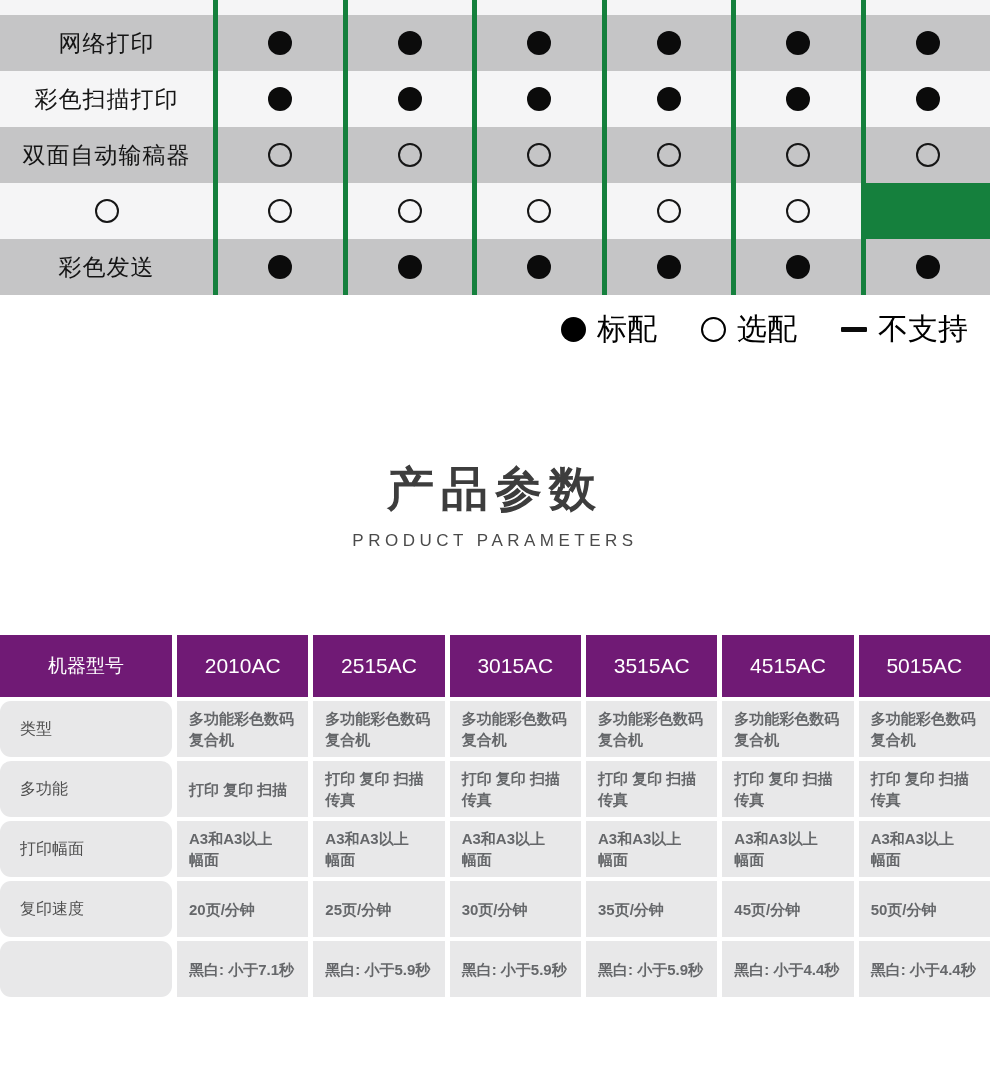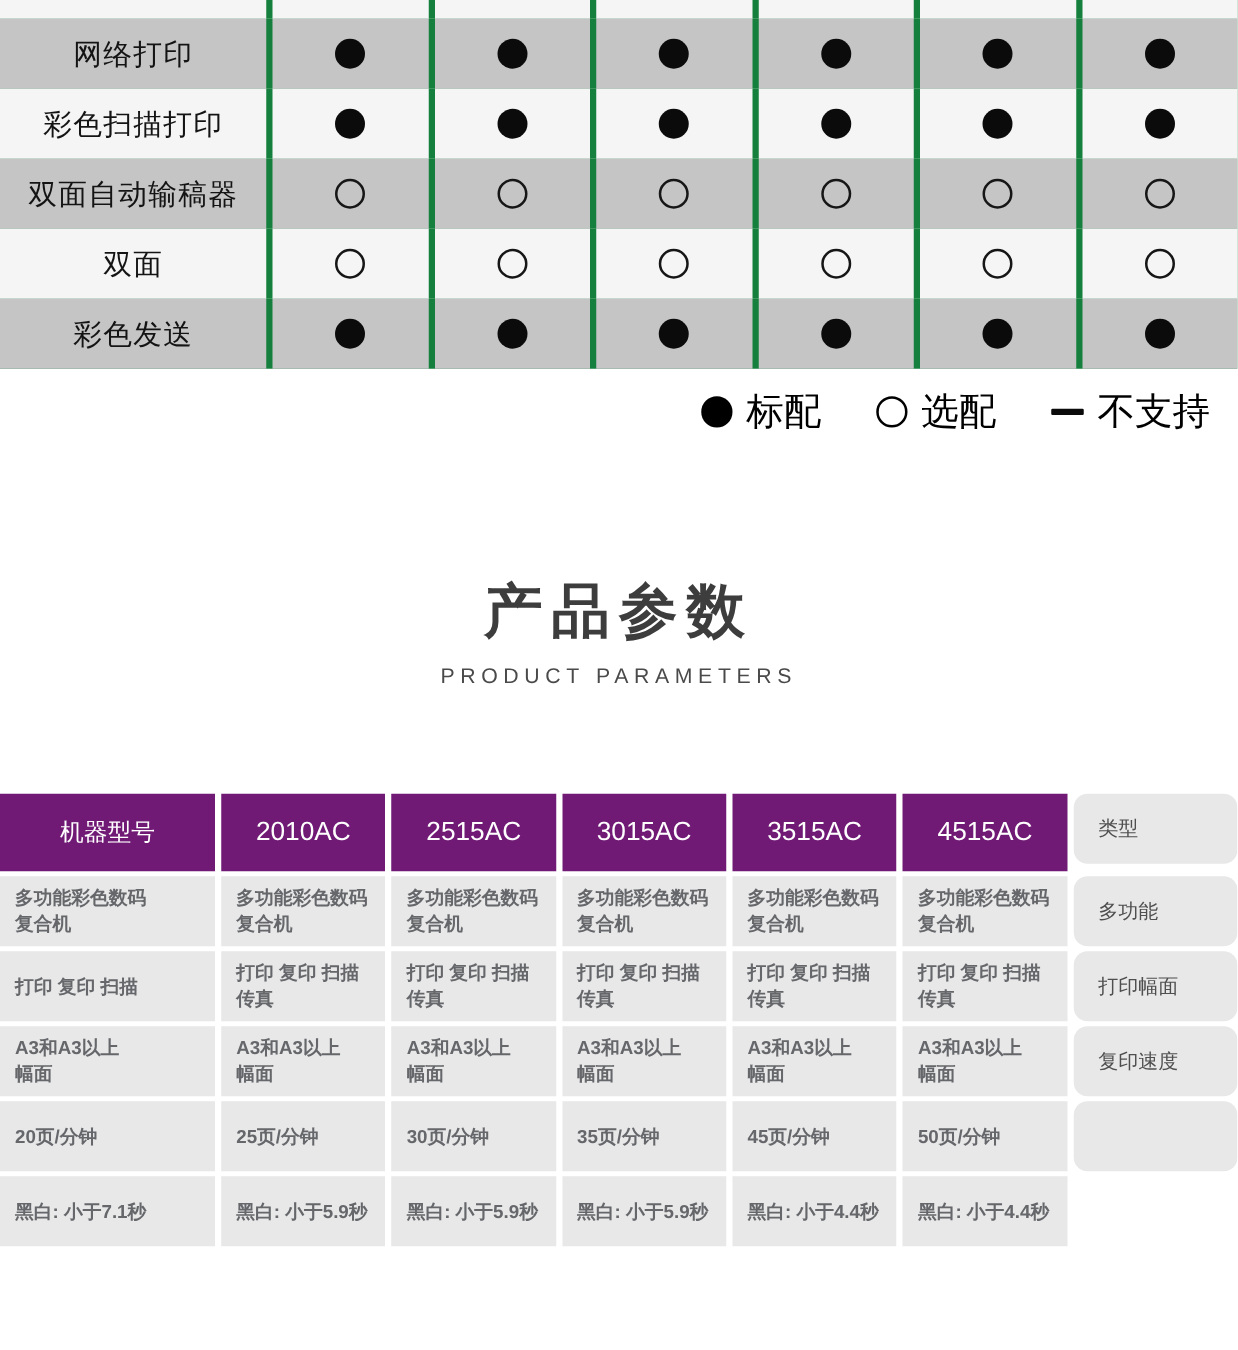--- a/index.html
+++ b/index.html
@@ -129,21 +129,20 @@
       </div>
     <div class="f-cell v-optional">
         <span class="dot"></span>
       </div>
     <div class="f-cell v-optional">
         <span class="dot"></span>
       </div>
   </div>
 
   <div class="f-row white">
-    <div class="f-label">双面</div>
     <div class="f-cell v-optional">
         <span class="dot"></span>
       </div>
     <div class="f-cell v-optional">
         <span class="dot"></span>
       </div>
     <div class="f-cell v-optional">
         <span class="dot"></span>
       </div>
     <div class="f-cell v-optional">
@@ -202,20 +201,21 @@
 </div>
 
 <div class="spec-table">
 
   <div class="s-head label-h">机器型号</div>
   <div class="s-head model">2010AC</div>
   <div class="s-head model">2515AC</div>
   <div class="s-head model">3015AC</div>
   <div class="s-head model">3515AC</div>
   <div class="s-head model">4515AC</div>
+  <div class="s-head model">5015AC</div>
 
   <div class="s-cell s-label">类型</div>
   <div class="s-cell s-val">多功能彩色数码
 复合机</div>
   <div class="s-cell s-val">多功能彩色数码
 复合机</div>
   <div class="s-cell s-val">多功能彩色数码
 复合机</div>
   <div class="s-cell s-val">多功能彩色数码
 复合机</div>

